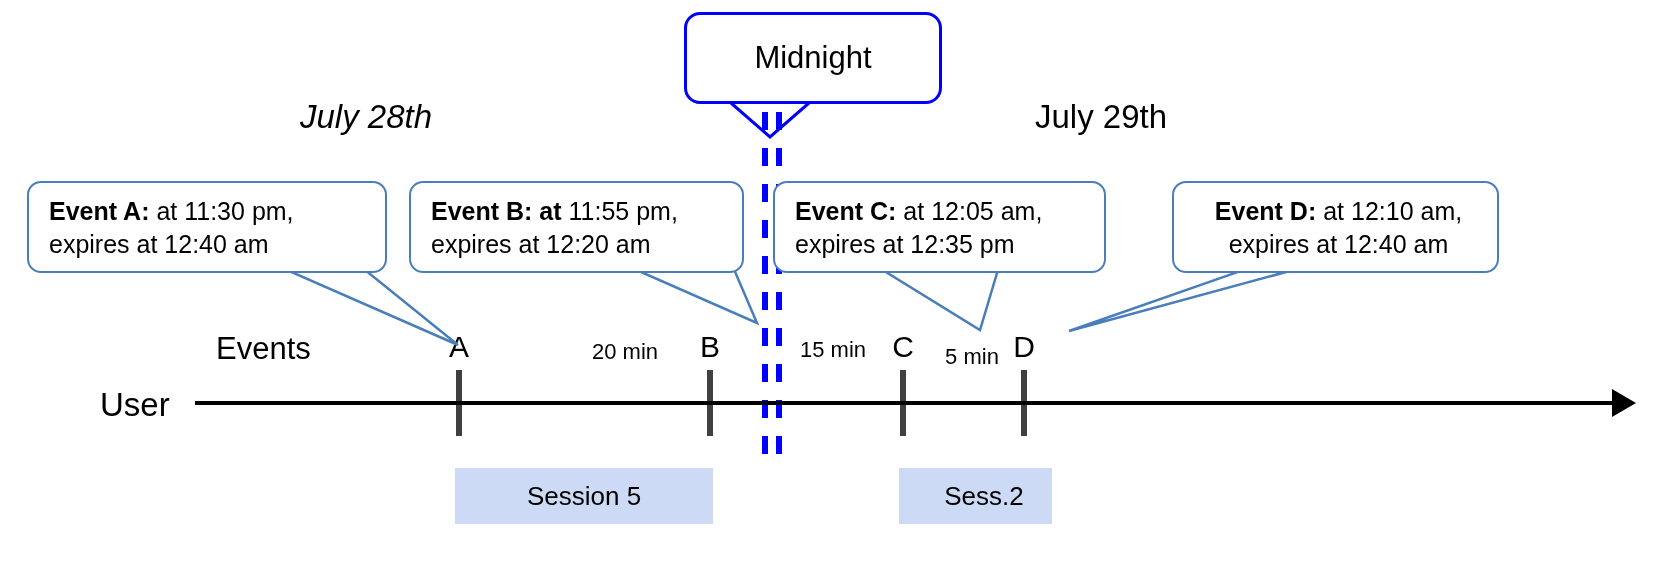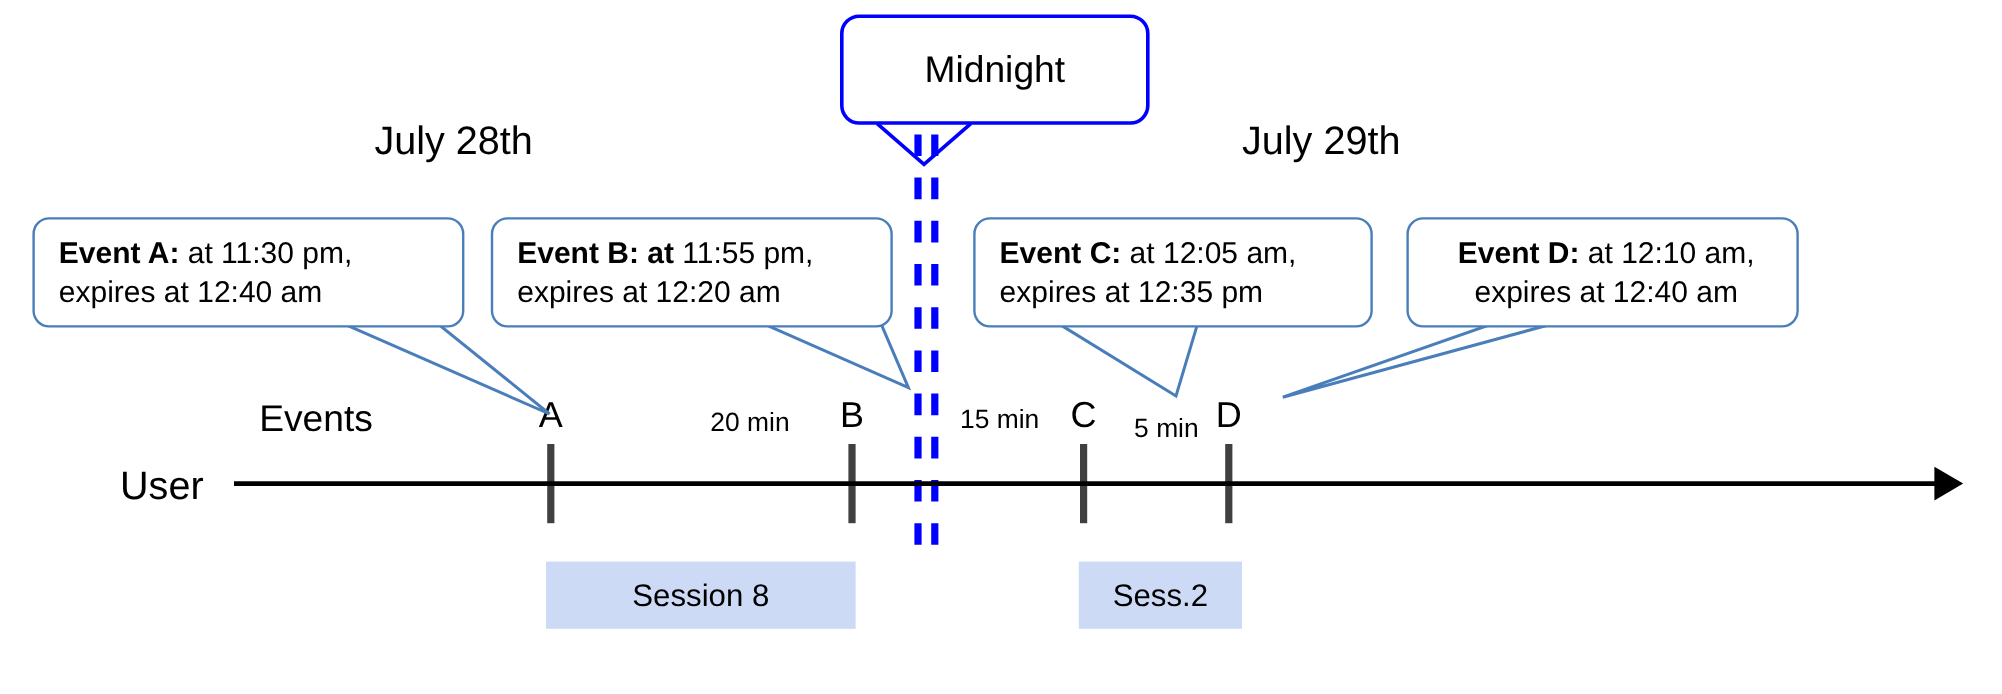--- a/index.html
+++ b/index.html
@@ -118,42 +118,42 @@
 </head>
 <body>
 
 <div id="canvas">
 
   <svg class="underlay" xmlns="http://www.w3.org/2000/svg">
     <line x1="765" y1="112" x2="765" y2="470" stroke="#0000ff" stroke-width="6" stroke-dasharray="18 18"></line>
     <line x1="779" y1="112" x2="779" y2="470" stroke="#0000ff" stroke-width="6" stroke-dasharray="18 18"></line>
   </svg>
 
-  <div class="midnight-callout" style="left:684px; top:12px; width:258px; height:92px;margin-left:16px;">
+  <div class="midnight-callout" style="left:684px; top:12px; width:258px; height:92px;">
     <span>Midnight</span>
   </div>
 
-  <div class="daylabel" style="left:312px; top:98px;">July 28th</div>
+  <div class="daylabel" style="left:300px; top:98px;font-style:italic;">July 28th</div>
   <div class="daylabel" style="left:1035px; top:98px;">July 29th</div>
 
   <div class="callout" style="left:27px; top:161px; width:360px; height:92px;">
     <div>
       <b>Event A:</b><span> at 11:30 pm,</span>
     </div>
     <div>expires at 12:40 am</div>
   </div>
 
   <div class="callout" style="left:409px; top:161px; width:335px; height:92px;">
     <div>
       <b>Event B: at</b><span> 11:55 pm,</span>
     </div>
     <div>expires at 12:20 am</div>
   </div>
 
-  <div class="callout" style="left:811px; top:161px; width:333px; height:92px;">
+  <div class="callout" style="left:773px; top:161px; width:333px; height:92px;">
     <div>
       <b>Event C:</b><span> at 12:05 am,</span>
     </div>
     <div>expires at 12:35 pm</div>
   </div>
 
   <div class="callout" style="left:1172px; top:161px; width:327px; height:92px;text-align:center;">
     <div>
       <b>Event D:</b><span>  at 12:10 am,</span>
     </div>
@@ -187,19 +187,19 @@
   <div class="marker-letter" style="left:443px; top:330px; width:32px;">A</div>
   <div class="marker-letter" style="left:694px; top:330px; width:32px;">B</div>
   <div class="marker-letter" style="left:887px; top:330px; width:32px;">C</div>
   <div class="marker-letter" style="left:1008px; top:330px; width:32px;">D</div>
 
   <div class="gap-label" style="left:577px; top:339px; width:96px;">20 min</div>
   <div class="gap-label" style="left:785px; top:337px; width:96px;">15 min</div>
   <div class="gap-label" style="left:930px; top:344px; width:84px;">5 min</div>
 
   <div class="session-box" style="left:455px; top:468px; width:258px; height:56px;">
-    <span>Session 8</span>
-  </div>
-  <div class="session-box" style="left:899px; top:468px; width:136px; height:56px;">
+    <span>Session 5</span>
+  </div>
+  <div class="session-box" style="left:899px; top:468px; width:136px; height:56px;padding-left:17px;">
     <span>Sess.2</span>
   </div>
 
 </div>
 
 </body></html>

